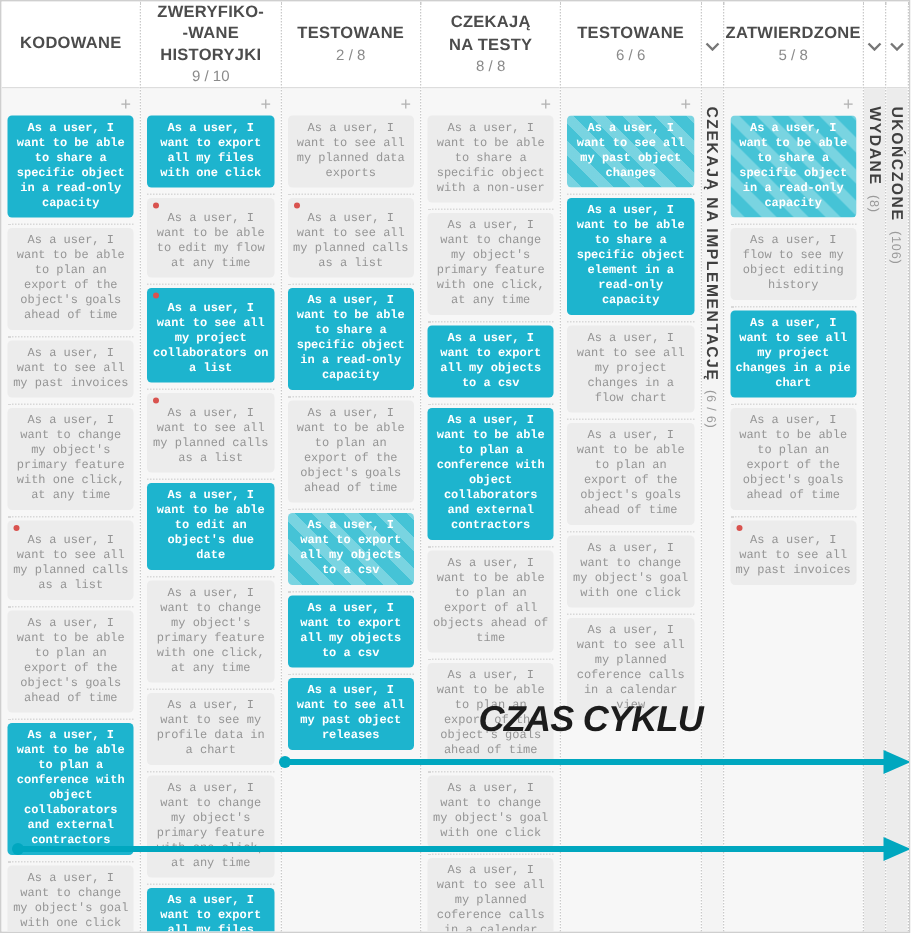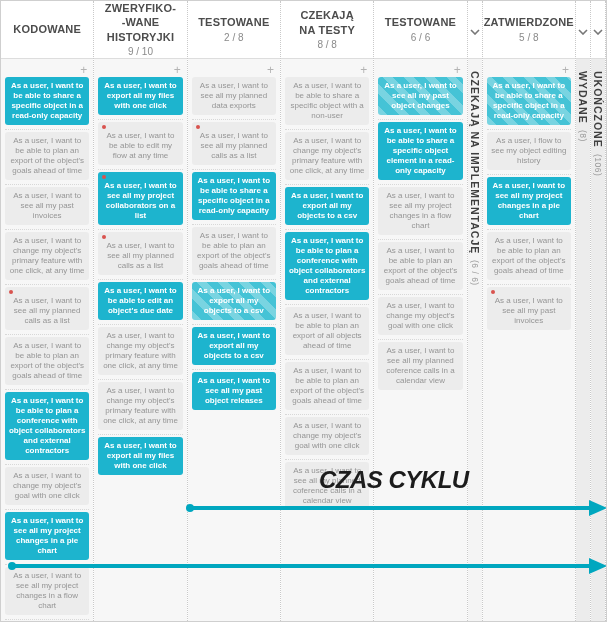--- a/index.html
+++ b/index.html
@@ -22,21 +22,21 @@
   }
   .title-line{font-size:11px;font-weight:bold;color:#4c4c4c;line-height:1.3;letter-spacing:.2px;}
   .col-count{font-size:10px;color:#8a8a8a;line-height:1.3;margin-top:1px;}
 
   .col-body{
     flex:1 1 auto;background:#f7f7f7;overflow:hidden;display:flex;flex-direction:column;
   }
   .add-row{height:16px;flex:0 0 16px;text-align:right;padding:1px 6px 0 0;}
   .add-btn{color:#b3b3b3;font-size:12px;line-height:14px;cursor:pointer;display:inline-block;}
   .cards{padding:0 4px 4px 4px;display:flex;flex-direction:column;}
-  .slot{padding:2px 0 4px 0;border-bottom:1px dotted #d8d8d8;}
+  .slot{padding:2px 0 4px 0;border-bottom:1px dotted #d8d8d8;font-family:Liberation Mono, monospace;}
   .slot:last-child{border-bottom:none;}
   .card{
     position:relative;border-radius:3px;padding:4px 3px;text-align:center;
     font-size:8px;line-height:1.25;word-wrap:break-word;
   }
   .card.gray{background:var(--gray_card);color:var(--gray_text);}
   .card.teal{background:var(--teal);color:#fff;font-weight:bold;}
   .card.teal-striped{
     background:repeating-linear-gradient(45deg,rgba(255,255,255,.28) 0 7px,rgba(255,255,255,0) 7px 15px),var(--teal_light);
     color:#fff;font-weight:bold;
@@ -127,20 +127,23 @@
             <div class="card teal flagged" data-name="kanban-card"><span class="flag-dot" data-name="priority-flag-icon"></span><span data-name="card-text">As a user, I want to see all my project collaborators on a list</span></div>
           </div>
           <div class="slot" data-name="card-slot">
             <div class="card gray flagged" data-name="kanban-card"><span class="flag-dot" data-name="priority-flag-icon"></span><span data-name="card-text">As a user, I want to see all my planned calls as a list</span></div>
           </div>
           <div class="slot" data-name="card-slot">
             <div class="card teal" data-name="kanban-card"><span data-name="card-text">As a user, I want to be able to edit an object's due date</span></div>
           </div>
           <div class="slot" data-name="card-slot">
             <div class="card gray" data-name="kanban-card"><span data-name="card-text">As a user, I want to change my object's primary feature with one click, at any time</span></div>
+          </div>
+          <div class="slot" data-name="card-slot">
+            <div class="card gray" data-name="kanban-card"><span data-name="card-text">As a user, I want to see my profile data in a chart</span></div>
           </div>
           <div class="slot" data-name="card-slot">
             <div class="card gray" data-name="kanban-card"><span data-name="card-text">As a user, I want to change my object's primary feature with one click, at any time</span></div>
           </div>
           <div class="slot" data-name="card-slot">
             <div class="card teal" data-name="kanban-card"><span data-name="card-text">As a user, I want to export all my files with one click</span></div>
           </div>
         </div>
       </div>
     </div>

